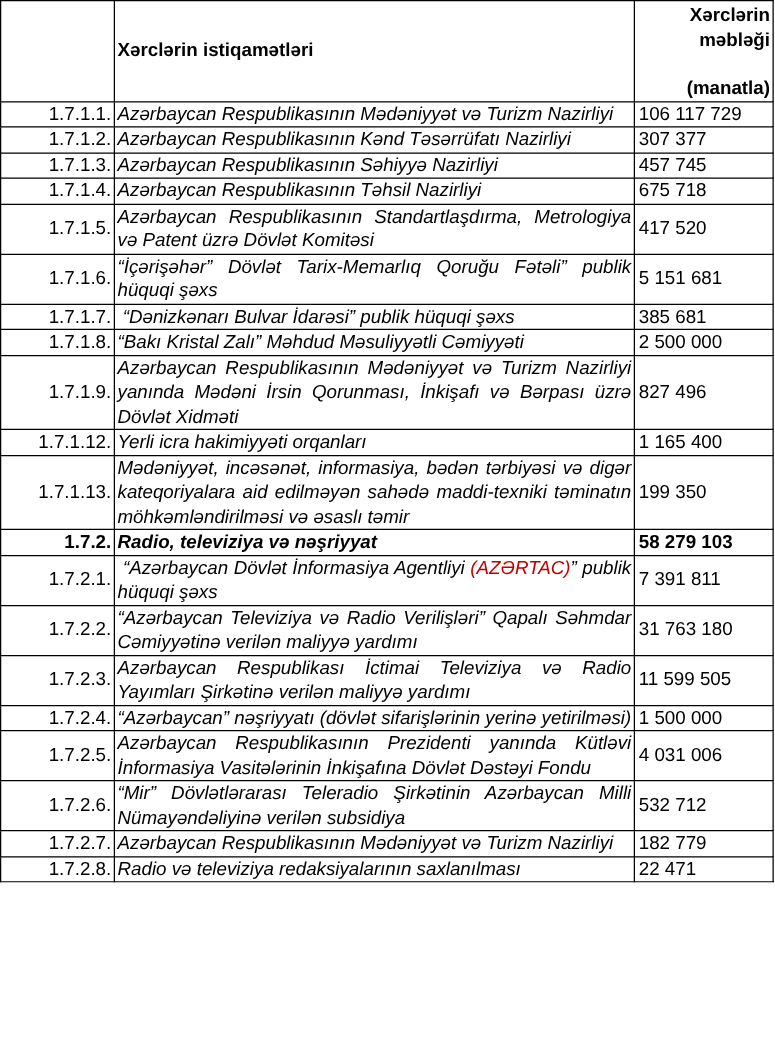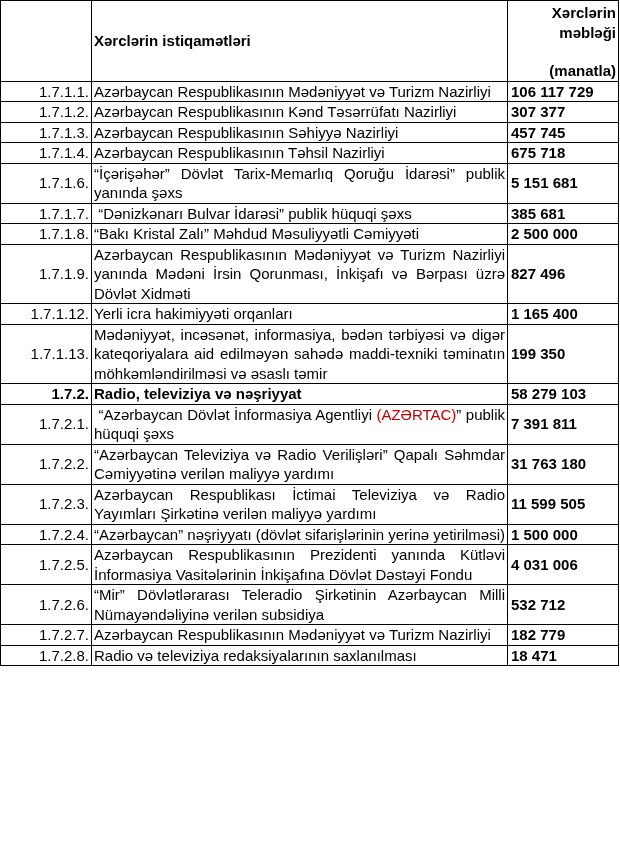--- a/index.html
+++ b/index.html
@@ -29,26 +29,26 @@
   col.c3 { width: 111px; }
   td.num {
     padding: 0 2px 0 3px;
     text-align: right;
     font-weight: normal;
   }
   td.desc {
     padding: 0 2px;
     text-align: justify;
     text-justify: inter-word;
+    font-style: italic;
   }
   td.amount {
     padding: 0 2px 0 3px;
     text-align: left;
     white-space: nowrap;
-    font-weight: bold;
   }
   tr.header-row { height: 78px; }
   th.h-empty { }
   th.h-desc {
     text-align: left;
     font-weight: bold;
     padding: 0 2px;
     vertical-align: middle;
     margin-left: 20px;
   }
@@ -97,22 +97,27 @@
         <td class="num">1.7.1.3.</td>
         <td class="desc">Azərbaycan Respublikasının Səhiyyə Nazirliyi</td>
         <td class="amount">457 745</td>
       </tr>
       <tr>
         <td class="num">1.7.1.4.</td>
         <td class="desc">Azərbaycan Respublikasının Təhsil Nazirliyi</td>
         <td class="amount">675 718</td>
       </tr>
       <tr>
+        <td class="num">1.7.1.5.</td>
+        <td class="desc">Azərbaycan Respublikasının Standartlaşdırma, Metrologiya və Patent üzrə Dövlət Komitəsi</td>
+        <td class="amount">417 520</td>
+      </tr>
+      <tr>
         <td class="num">1.7.1.6.</td>
-        <td class="desc">“İçərişəhər” Dövlət Tarix-Memarlıq Qoruğu İdarəsi” publik yanında şəxs</td>
+        <td class="desc">“İçərişəhər” Dövlət Tarix-Memarlıq Qoruğu Fətəli” publik hüquqi şəxs</td>
         <td class="amount">5 151 681</td>
       </tr>
       <tr>
         <td class="num">1.7.1.7.</td>
         <td class="desc">&nbsp;“Dənizkənarı Bulvar İdarəsi” publik hüquqi şəxs</td>
         <td class="amount">385 681</td>
       </tr>
       <tr>
         <td class="num">1.7.1.8.</td>
         <td class="desc">“Bakı Kristal Zalı” Məhdud Məsuliyyətli Cəmiyyəti</td>
@@ -169,17 +174,17 @@
         <td class="amount">532 712</td>
       </tr>
       <tr>
         <td class="num">1.7.2.7.</td>
         <td class="desc">Azərbaycan Respublikasının Mədəniyyət və Turizm Nazirliyi</td>
         <td class="amount">182 779</td>
       </tr>
       <tr>
         <td class="num">1.7.2.8.</td>
         <td class="desc">Radio və televiziya redaksiyalarının saxlanılması</td>
-        <td class="amount">18 471</td>
+        <td class="amount">22 471</td>
       </tr>
     </tbody>
   </table>
 </div>
 
 </body></html>

